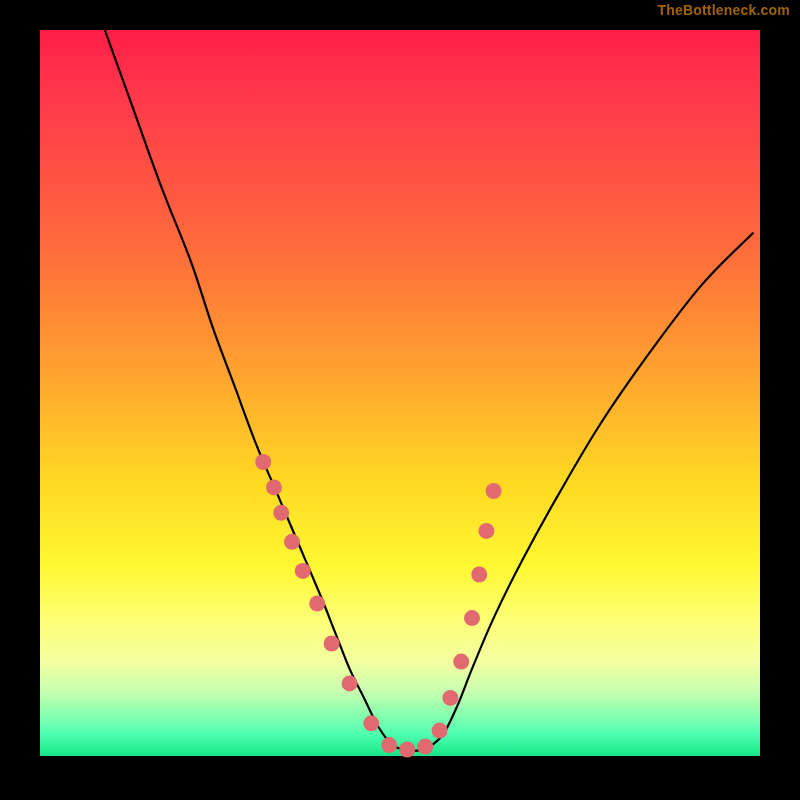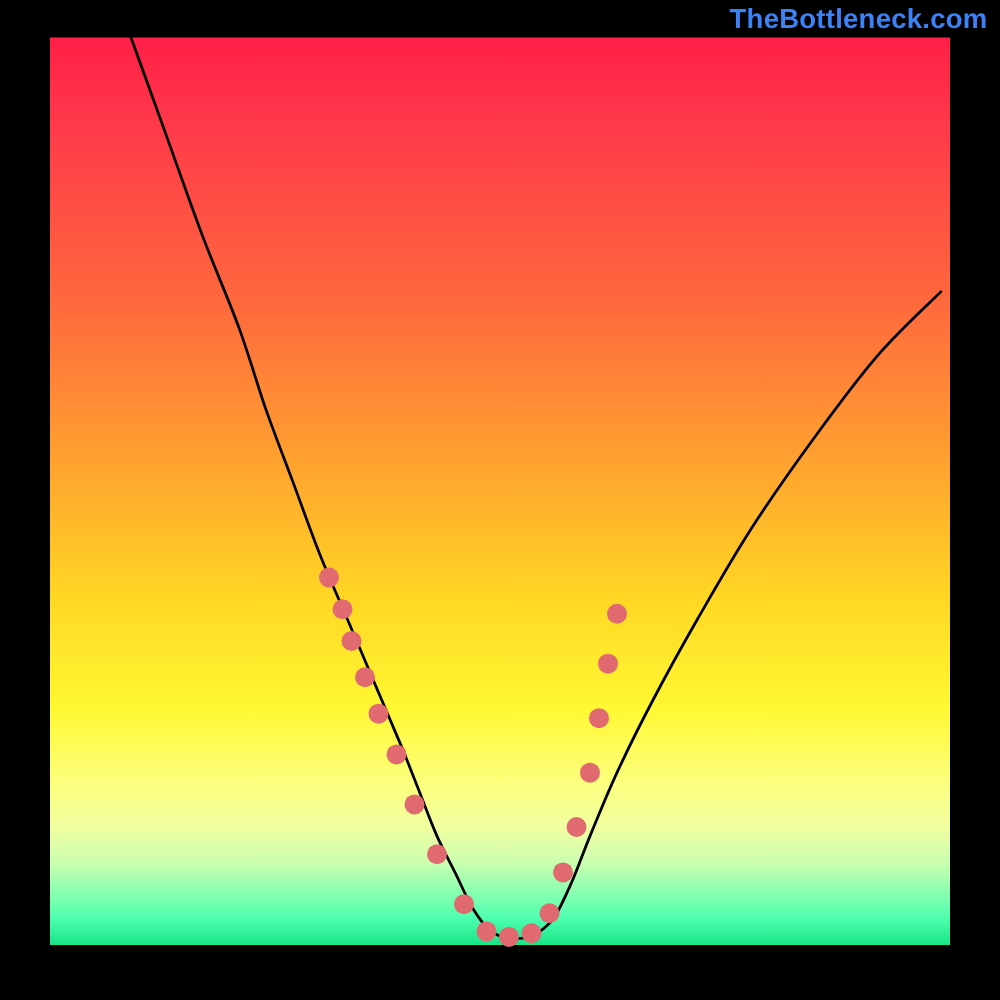--- a/index.html
+++ b/index.html
@@ -14,22 +14,22 @@
   .frame {
     position: relative;
     width: 800px;
     height: 800px;
     background: #000;
   }
   .watermark {
     position: absolute;
     top: 2px;
     right: 10px;
-    color: #3b82f6;
-    font-size: 22px;
+    color: #a16207;
+    font-size: 14px;
     font-weight: 600;
     letter-spacing: 0.2px;
     z-index: 30;
     margin-left: 33px;
   }
   .plot {
     position: absolute;
     left: 40px;
     top: 30px;
     width: 720px;

